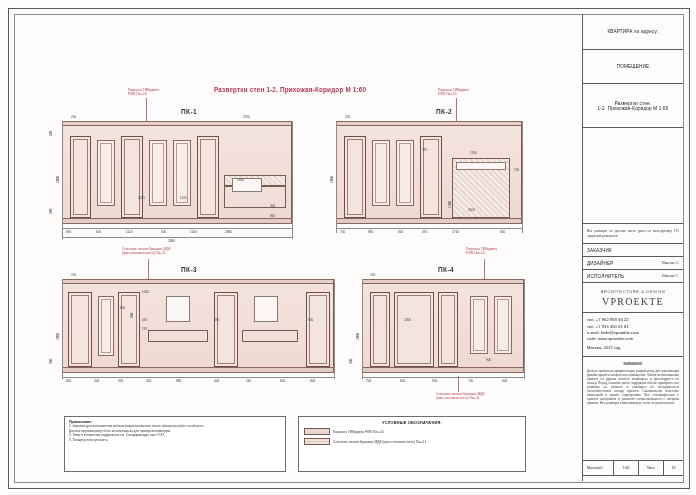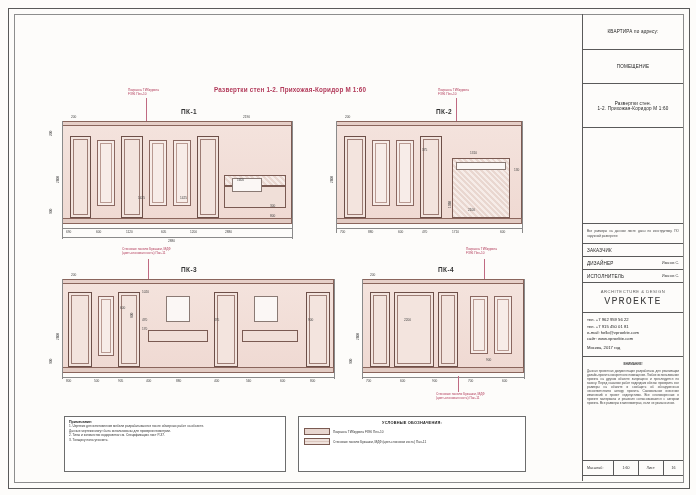--- a/index.html
+++ b/index.html
@@ -8,21 +8,21 @@
   .frame{position:absolute;left:8px;top:8px;width:680px;height:479px;border:1px solid #5a5a5a;}
   .inner{position:absolute;left:14px;top:14px;width:668px;height:467px;border:1px solid #8d8d8d;}
   .drawarea{position:absolute;left:18px;top:18px;width:560px;height:459px;}
   .titleblock{position:absolute;left:582px;top:14px;width:100px;height:467px;border-left:1px solid #5a5a5a;}
   .tb-row{position:relative;border-bottom:1px solid #5a5a5a;box-sizing:border-box;padding:3px 4px;font-size:4.4px;color:#222;}
   .tb-label{font-size:4.6px;letter-spacing:.2px;}
   .tb-center{text-align:center;}
   .tiny{font-size:3.6px;line-height:1.35;color:#333;}
   .tiny2{font-size:3.1px;line-height:1.3;color:#444;text-align:justify;}
   .brand{font-size:4.2px;letter-spacing:.5px;color:#5b5b5b;text-align:center;}
-  .brandbig{font-size:10px;letter-spacing:1.2px;color:#3d3d3d;text-align:center;font-family:Liberation Mono, monospace;}
+  .brandbig{font-size:10px;letter-spacing:1.2px;color:#3d3d3d;text-align:center;font-family:Liberation Serif, serif;}
   .contact{font-size:4.2px;line-height:1.5;color:#222;}
   .tb-split{display:flex;}
   .tb-split>div{flex:1;border-right:1px solid #5a5a5a;padding:3px 4px;box-sizing:border-box;}
   .tb-split>div:last-child{border-right:none;}
 
   .mainheading{position:absolute;font-size:6.3px;color:#b23a5a;font-weight:bold;letter-spacing:.2px;}
   .elev{position:absolute;}
   .elevtitle{position:absolute;font-size:6.5px;font-weight:bold;color:#333;letter-spacing:.4px;}
   .wallbox{position:absolute;border:0.8px solid #7a5a52;background:linear-gradient(#f4e3dd,#efd9d2);box-sizing:border-box;}
   .cornice{position:absolute;background:#e6cfc8;border:0.7px solid #8a655c;box-sizing:border-box;}

